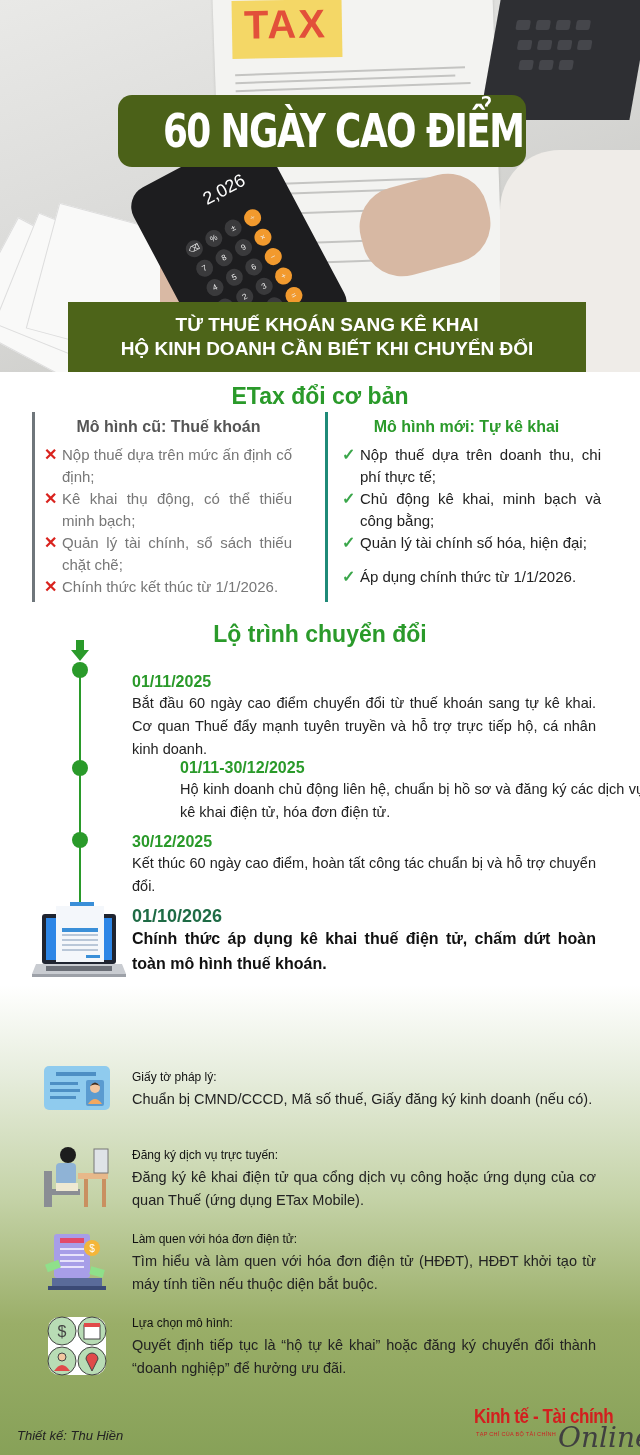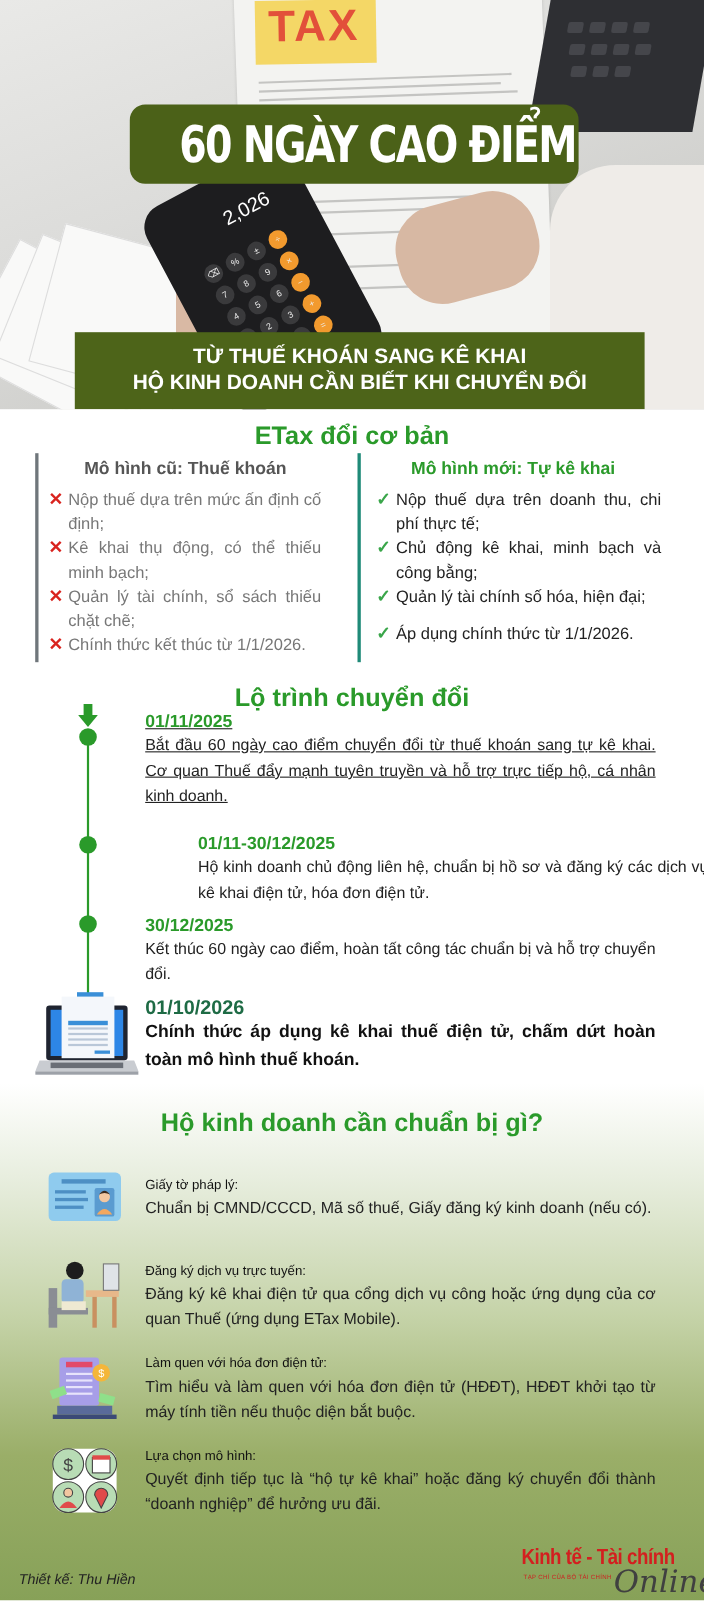--- a/index.html
+++ b/index.html
@@ -177,21 +177,21 @@
 
   <svg class="tl-arrow" viewBox="0 0 18 22">
     <rect x="5" y="0" width="8" height="10" fill="#2a9a2a"></rect>
     <polygon points="0,10 18,10 9,21" fill="#2a9a2a"></polygon>
   </svg>
   <div class="tl-line"></div>
   <div class="tl-dot" style="top:662px;"></div>
   <div class="tl-dot" style="top:760px;"></div>
   <div class="tl-dot" style="top:832px;"></div>
 
-  <div class="tl-entry" style="top:647px;text-decoration:underline;">
+  <div class="tl-entry" style="top:672px;">
     <div class="tl-date">01/11/2025</div>
     <div class="tl-desc">Bắt đầu 60 ngày cao điểm chuyển đổi từ thuế khoán sang tự kê khai. Cơ quan Thuế đẩy mạnh tuyên truyền và hỗ trợ trực tiếp hộ, cá nhân kinh doanh.</div>
   </div>
   <div class="tl-entry" style="top:758px;margin-left:48px;">
     <div class="tl-date">01/11-30/12/2025</div>
     <div class="tl-desc">Hộ kinh doanh chủ động liên hệ, chuẩn bị hồ sơ và đăng ký các dịch vụ kê khai điện tử, hóa đơn điện tử.</div>
   </div>
   <div class="tl-entry" style="top:832px;">
     <div class="tl-date">30/12/2025</div>
     <div class="tl-desc">Kết thúc 60 ngày cao điểm, hoàn tất công tác chuẩn bị và hỗ trợ chuyển đổi.</div>
@@ -212,21 +212,20 @@
     <rect x="14" y="66" width="66" height="5" fill="#6a6e76"></rect>
     <rect x="0" y="74" width="94" height="3" fill="#9da1a8"></rect>
   </svg>
 
   <div class="tl-entry" style="top:906px;">
     <div class="tl-date final">01/10/2026</div>
     <div class="tl-desc final">Chính thức áp dụng kê khai thuế điện tử, chấm dứt hoàn toàn mô hình thuế khoán.</div>
   </div>
 
   <div class="prep-bg"></div>
-  <div class="h2" style="top:1007px;">Hộ kinh doanh cần chuẩn bị gì?</div>
 
   <svg class="prep-icon" style="top:1062px;" viewBox="0 0 66 66">
     <rect x="0" y="4" width="66" height="44" rx="5" fill="#8fcbee"></rect>
     <rect x="12" y="10" width="40" height="4" fill="#4d8fc4"></rect>
     <rect x="6" y="20" width="28" height="3" fill="#4d8fc4"></rect>
     <rect x="6" y="27" width="30" height="3" fill="#4d8fc4"></rect>
     <rect x="6" y="34" width="26" height="3" fill="#4d8fc4"></rect>
     <rect x="42" y="18" width="18" height="26" rx="2" fill="#5a9bd0"></rect>
     <circle cx="51" cy="26" r="5" fill="#f2c6a0"></circle>
     <path d="M44 42 Q51 32 58 42 Z" fill="#f2a860"></path>

